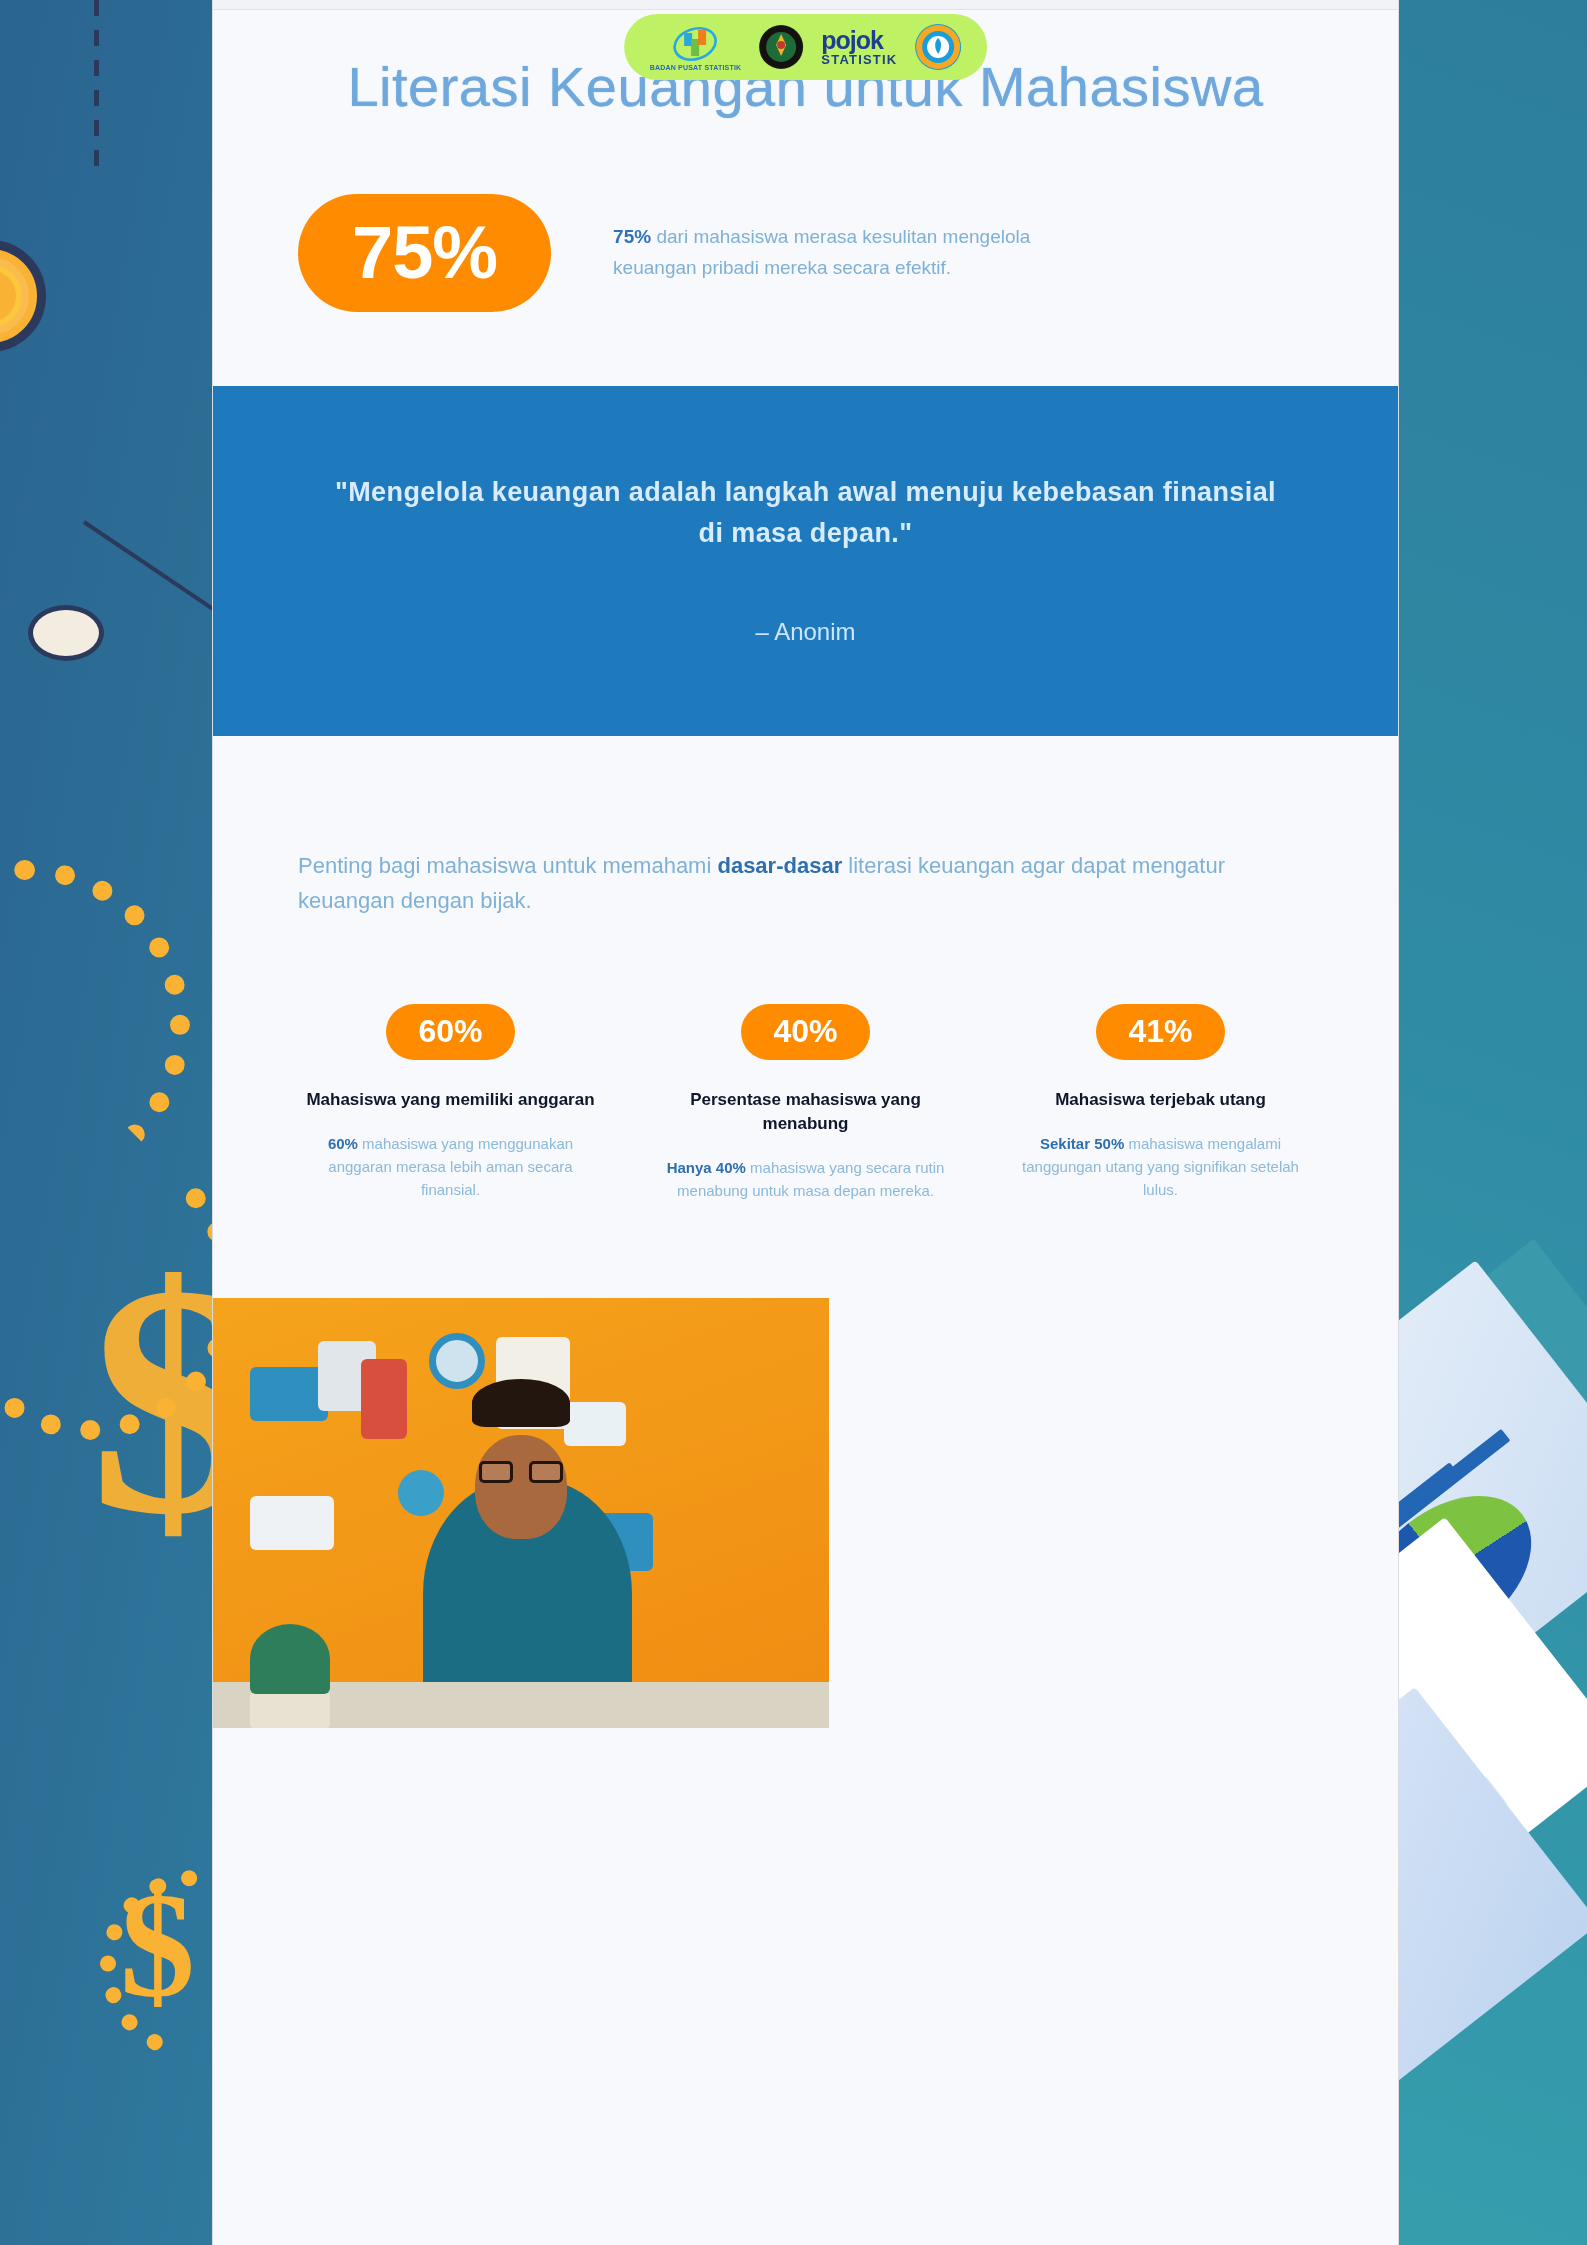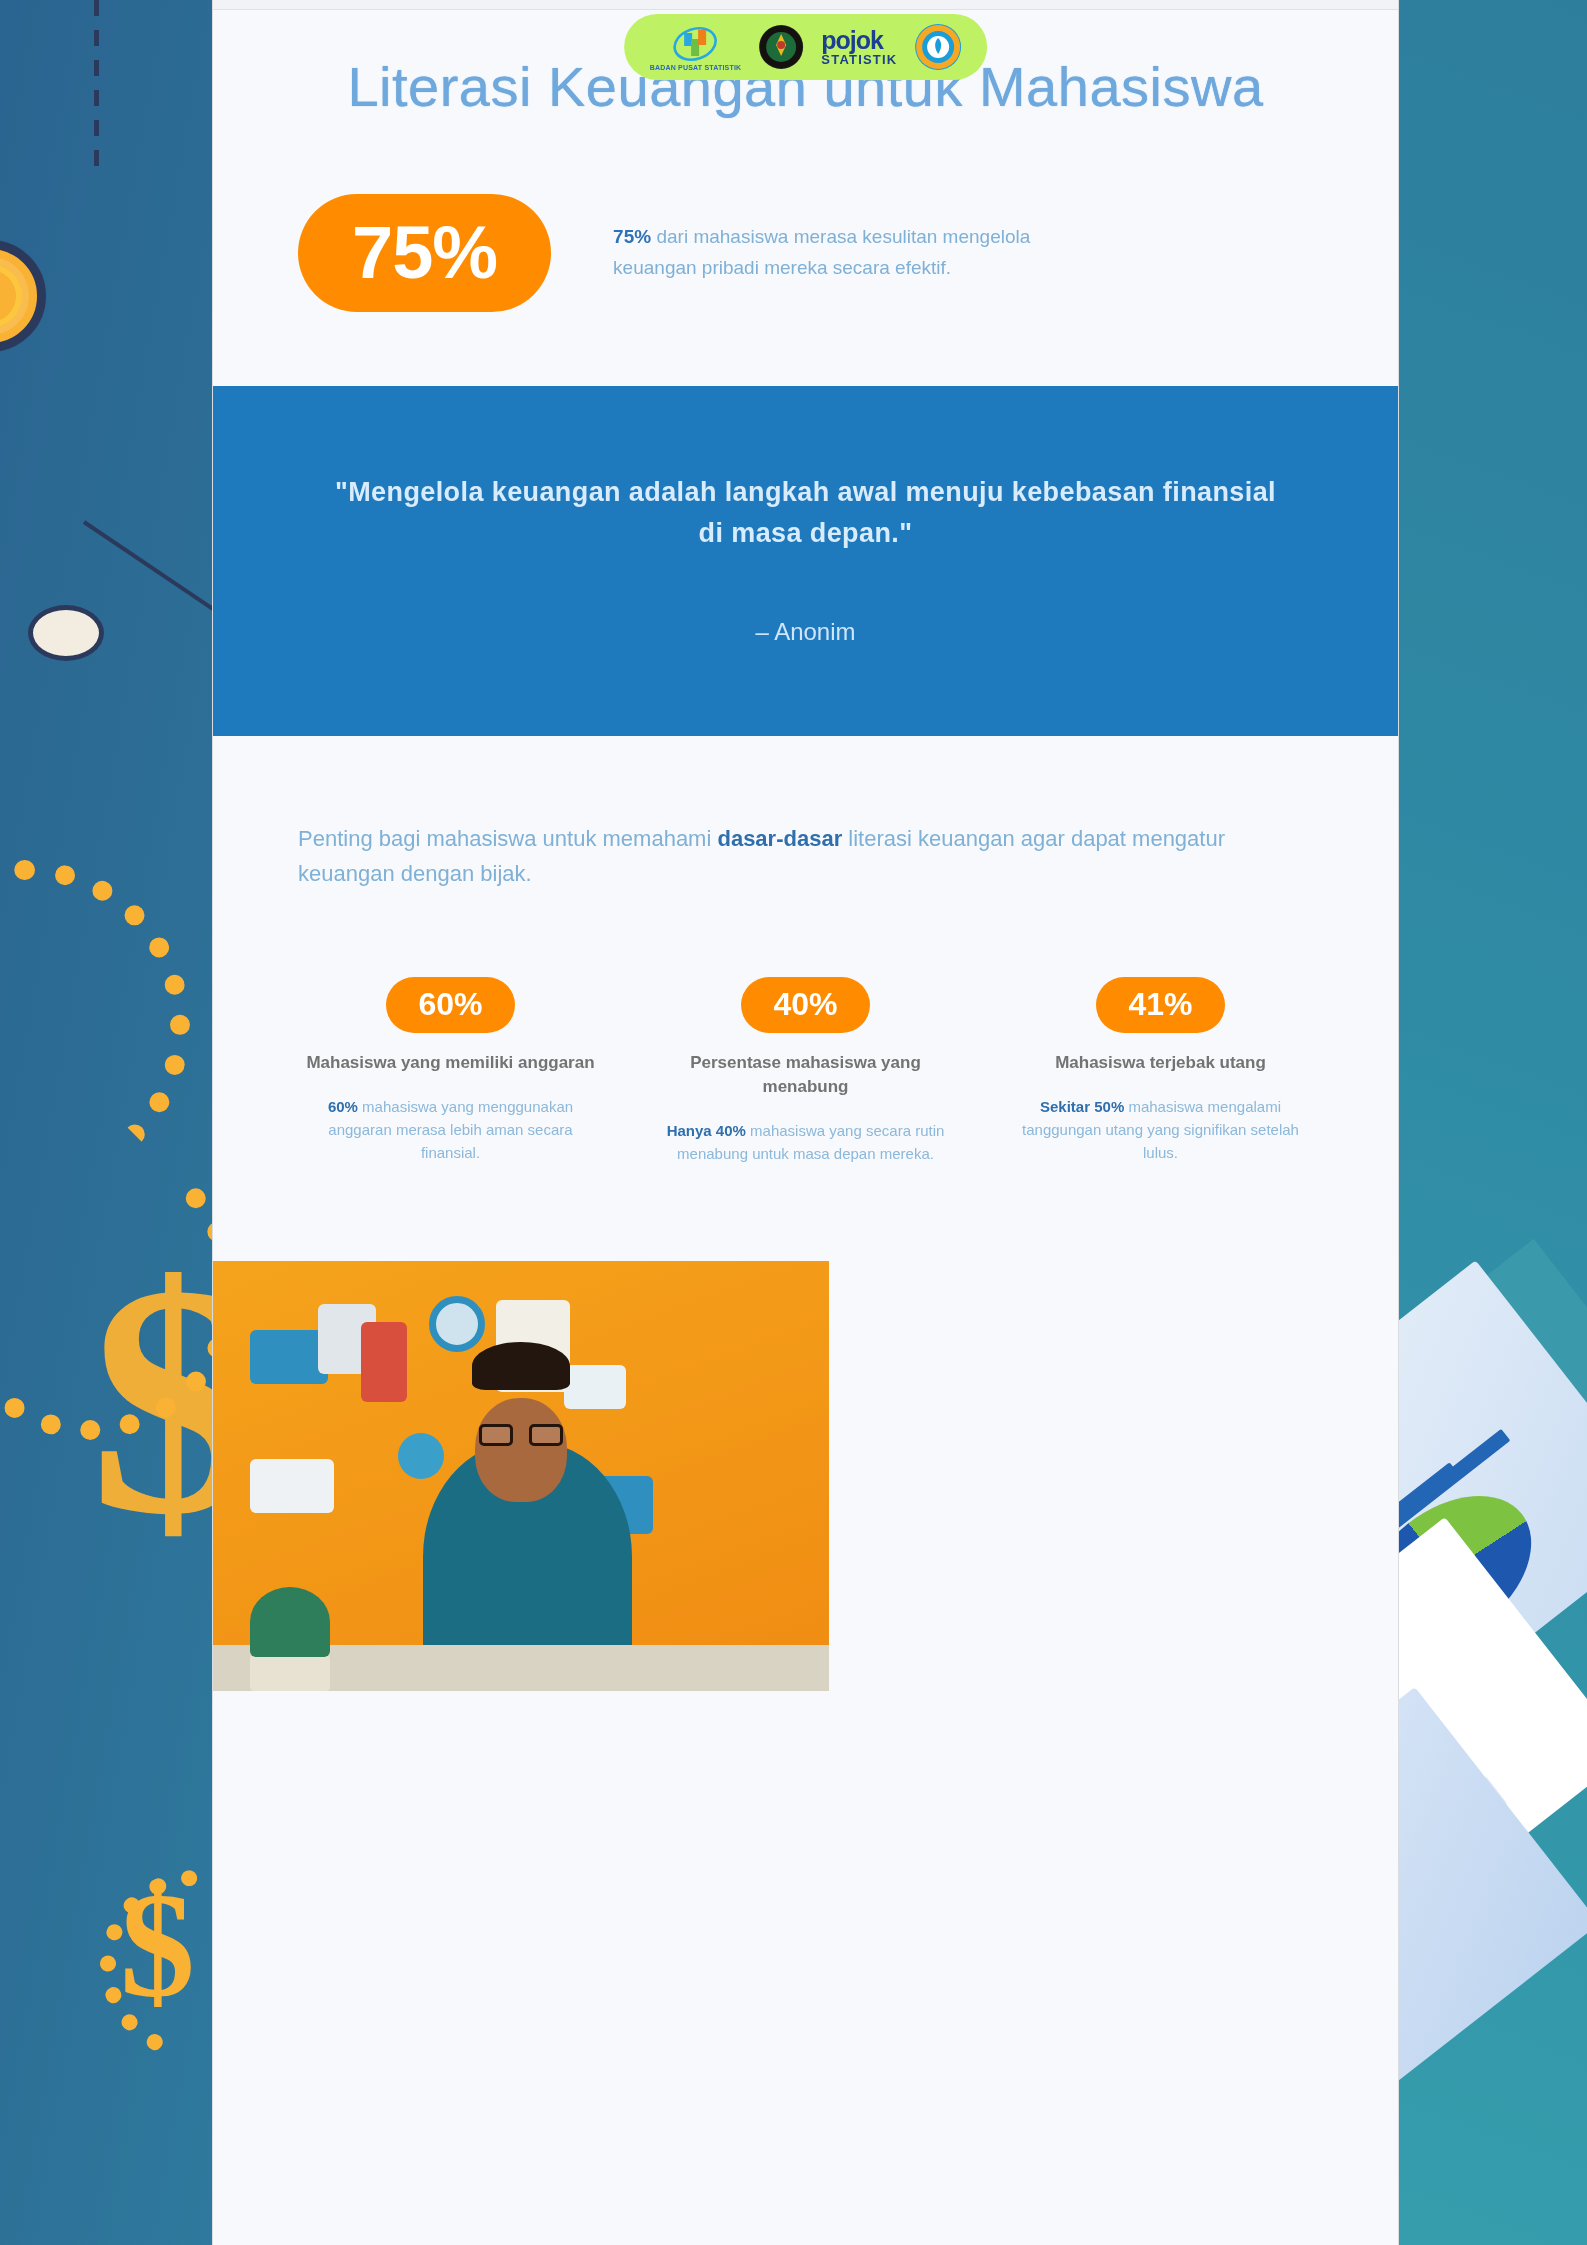--- a/index.html
+++ b/index.html
@@ -176,31 +176,31 @@
     background: #1f79bd; color: #cfe6fa; text-align: center;
     padding: 86px 110px 90px;
   }
   .quote-text {
     font-size: 27px; line-height: 1.52; font-weight: bold; letter-spacing: .4px;
     color: #d8ecfd;
   }
   .quote-author { margin-top: 64px; font-size: 24px; color: #cfe6fa; }
 
   .mid-sec { padding: 86px 85px 96px; }
-  .mid-lead { font-size: 22px; line-height: 1.58; color: #7fb0d6; }
+  .mid-lead { font-size: 22px; line-height: 1.58; color: #7fb0d6; margin-top: 27px; }
   .mid-lead b { color: #2f6fad; }
 
   .cards { display: flex; gap: 50px; margin-top: 86px; }
   .card-col { flex: 1; text-align: center; }
   .pill-sm {
     display: inline-block; background: #ff8c00; color: #fff;
     border-radius: 34px; padding: 10px 32px; font-size: 32px; font-weight: bold; line-height:1.1;
   }
   .card-head {
-    margin-top: 18px; font-size: 17px; font-weight: bold; line-height: 1.42; color: #737373;
+    margin-top: 28px; font-size: 17px; font-weight: bold; line-height: 1.42; color: #0f172a;
   }
   .card-body {
     margin-top: 20px; font-size: 15px; line-height: 1.55; color: #8cb8da;
   }
   .card-body b { color: #2f6fad; }
 
   .bottom-sec { display: flex; min-height: 430px; }
   .bottom-photo {
     width: 52%; position: relative; overflow: hidden;
     background: linear-gradient(160deg,#f5a31c 0%, #f08c12 100%);

